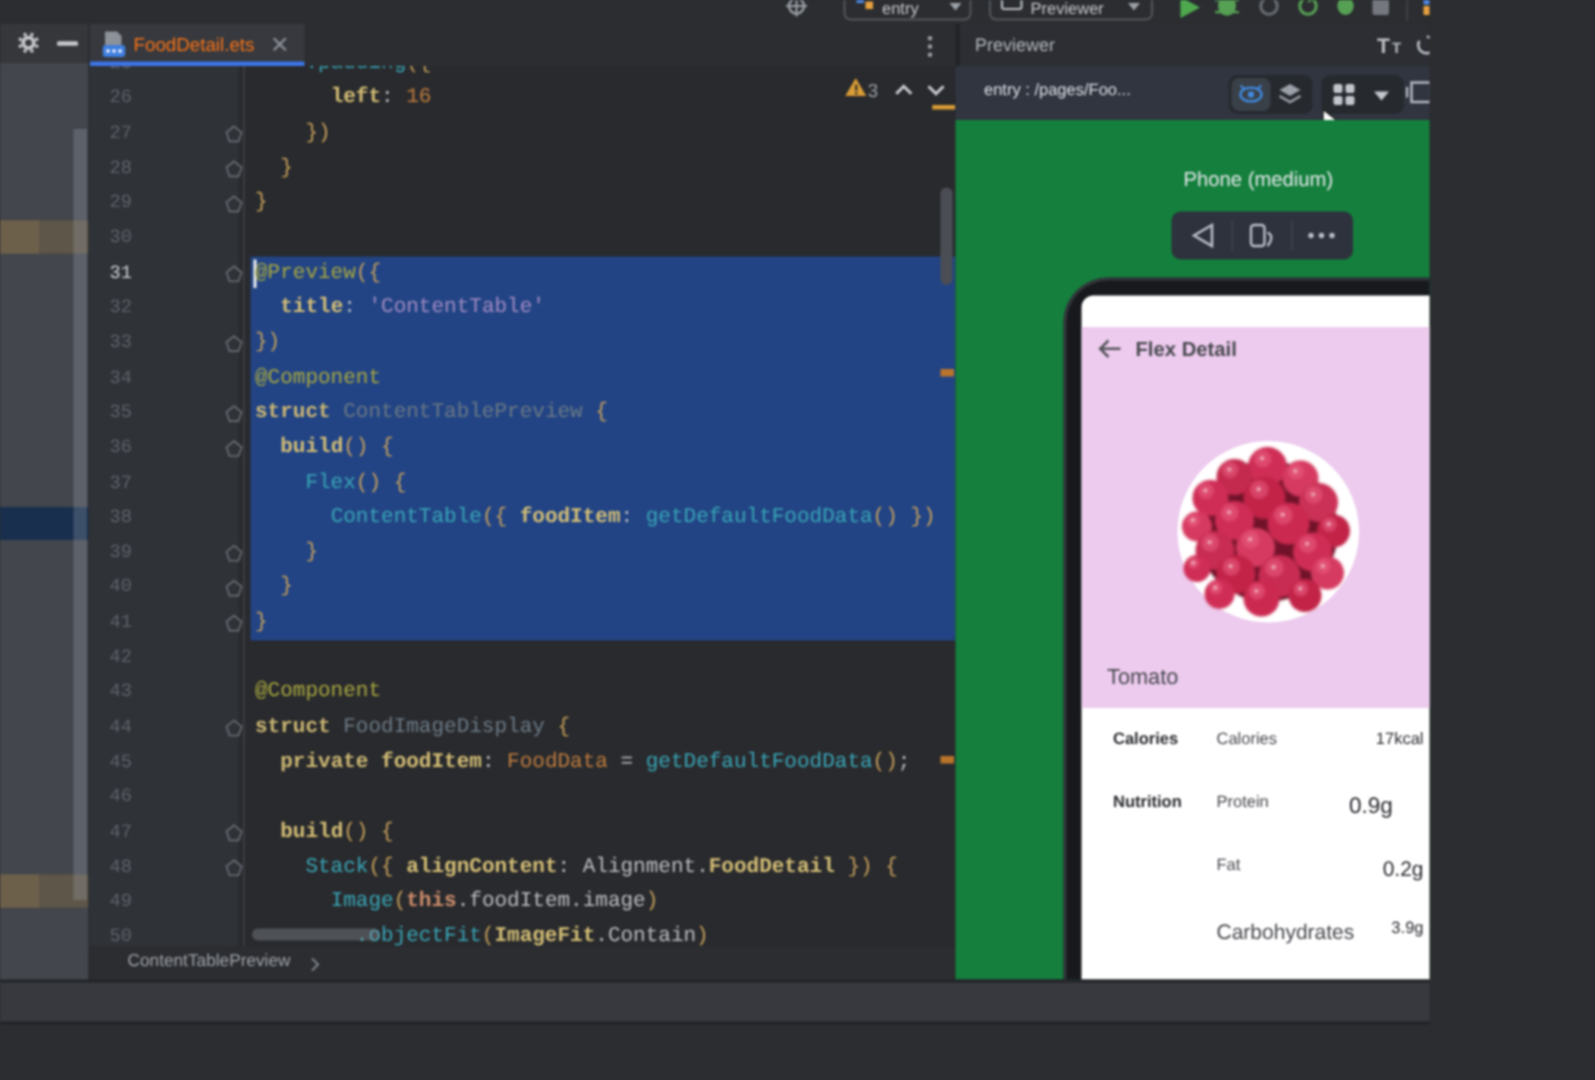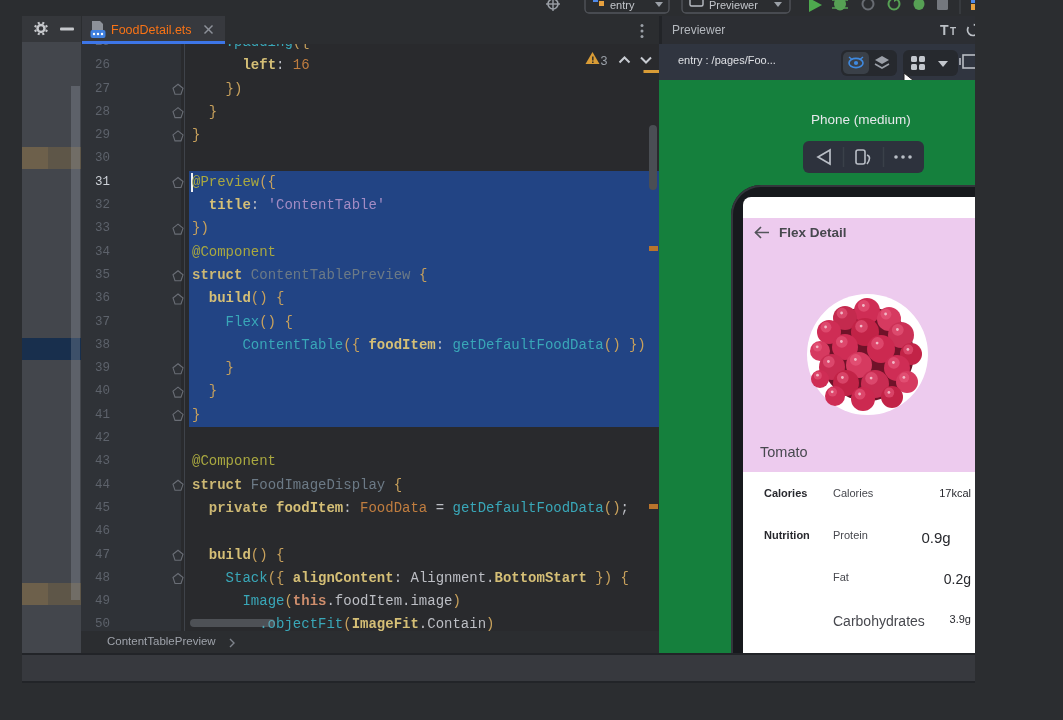--- a/index.html
+++ b/index.html
@@ -1,19 +1,19 @@
 <!DOCTYPE html>
 <html><head>
 <meta charset="utf-8">
 <style>
   html,body{margin:0;padding:0;}
   body{width:1063px;height:720px;overflow:hidden;background:#2b2d30;
        font-family:"Liberation Sans",sans-serif;}
   #app{position:absolute;left:0;top:0;width:953px;height:720px;overflow:hidden;
-       filter:blur(0.65px);margin-left:22px;}
+       filter:blur(0.65px);}
   .abs{position:absolute;}
   pre{margin:0;font-family:"Liberation Mono",monospace;}
   .k  {color:#cdb873;font-weight:bold;}
   .th {color:#cf8e6d;font-weight:bold;}
   .fn {color:#d5bf76;font-weight:bold;}
   .an {color:#a9a840;}
   .cl {color:#6c7a86;}
   .tl {color:#39a7b8;}
   .or {color:#c8a15c;}
   .ty {color:#c07d3f;}
@@ -184,21 +184,21 @@
       <span class="tl">ContentTable</span><span class="or">({</span> <span class="fn">foodItem</span>: <span class="tl">getDefaultFoodData</span><span class="or">()</span> <span class="or">})</span>
     <span class="or">}</span>
   <span class="or">}</span>
 <span class="or">}</span>
 
 <span class="an">@Component</span>
 <span class="k">struct</span> <span class="cl">FoodImageDisplay</span> <span class="or">{</span>
   <span class="k">private</span> <span class="fn">foodItem</span>: <span class="ty">FoodData</span> = <span class="tl">getDefaultFoodData</span><span class="or">()</span>;
 
   <span class="fn">build</span><span class="or">()</span> <span class="or">{</span>
-    <span class="tl">Stack</span><span class="or">({</span> <span class="fn">alignContent</span>: Alignment.<span class="fn">BottomStart</span> <span class="or">})</span> <span class="or">{</span>
+    <span class="tl">Stack</span><span class="or">({</span> <span class="fn">alignContent</span>: Alignment.<span class="fn">FoodDetail</span> <span class="or">})</span> <span class="or">{</span>
       <span class="tl">Image</span><span class="or">(</span><span class="th">this</span>.foodItem.image<span class="or">)</span>
         <span class="tl">.objectFit</span><span class="or">(</span><span class="fn">ImageFit</span>.Contain<span class="or">)</span></pre>
 
     <svg class="abs" style="left:90px;top:0;" width="14" height="587" viewBox="0 0 14 587">
         <path d="M7 40.2 l5 4 l-2 6 h-6 l-2 -6 z" fill="none" stroke="#6a6e76" stroke-width="1.1"></path>
         <path d="M7 63.6 l5 4 l-2 6 h-6 l-2 -6 z" fill="none" stroke="#6a6e76" stroke-width="1.1"></path>
         <path d="M7 86.9 l5 4 l-2 6 h-6 l-2 -6 z" fill="none" stroke="#6a6e76" stroke-width="1.1"></path>
         <path d="M7 133.5 l5 4 l-2 6 h-6 l-2 -6 z" fill="none" stroke="#6a6e76" stroke-width="1.1"></path>
         <path d="M7 180.1 l5 4 l-2 6 h-6 l-2 -6 z" fill="none" stroke="#6a6e76" stroke-width="1.1"></path>
         <path d="M7 226.7 l5 4 l-2 6 h-6 l-2 -6 z" fill="none" stroke="#6a6e76" stroke-width="1.1"></path>

